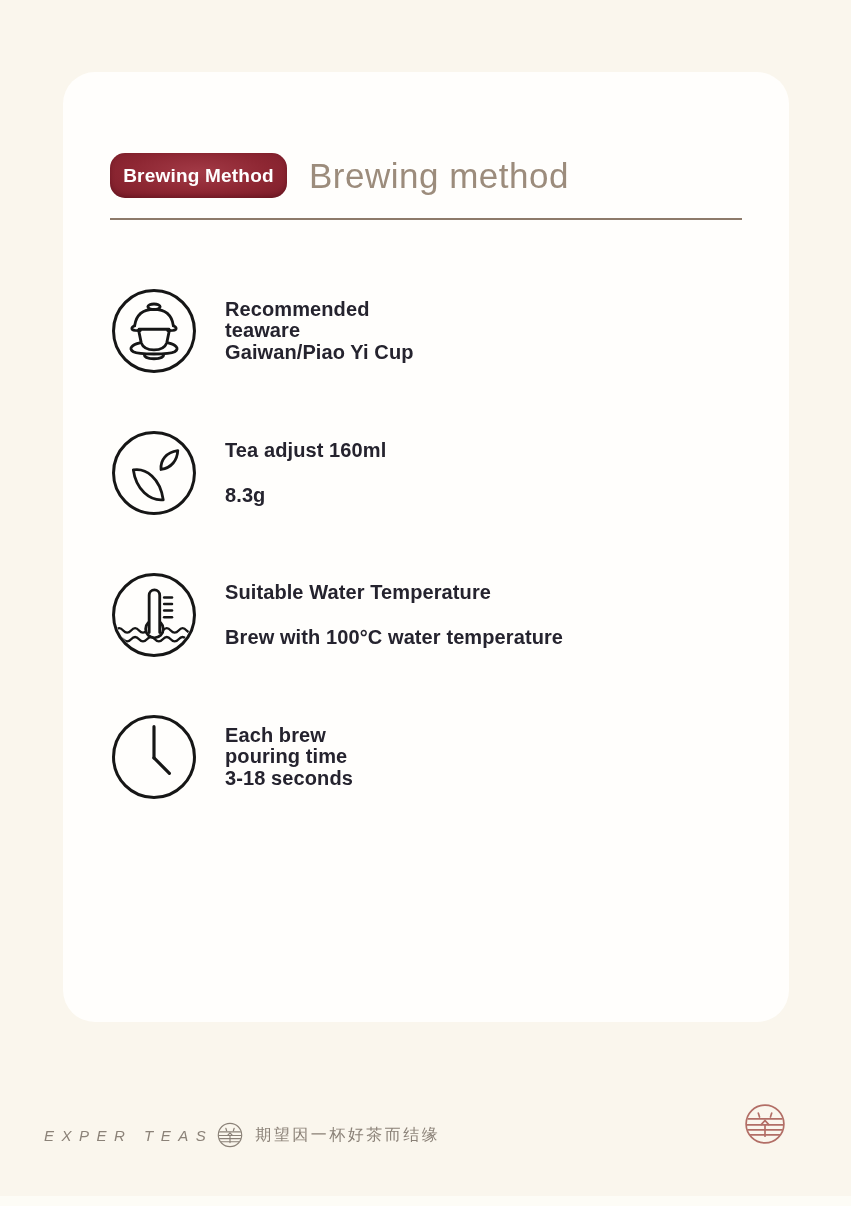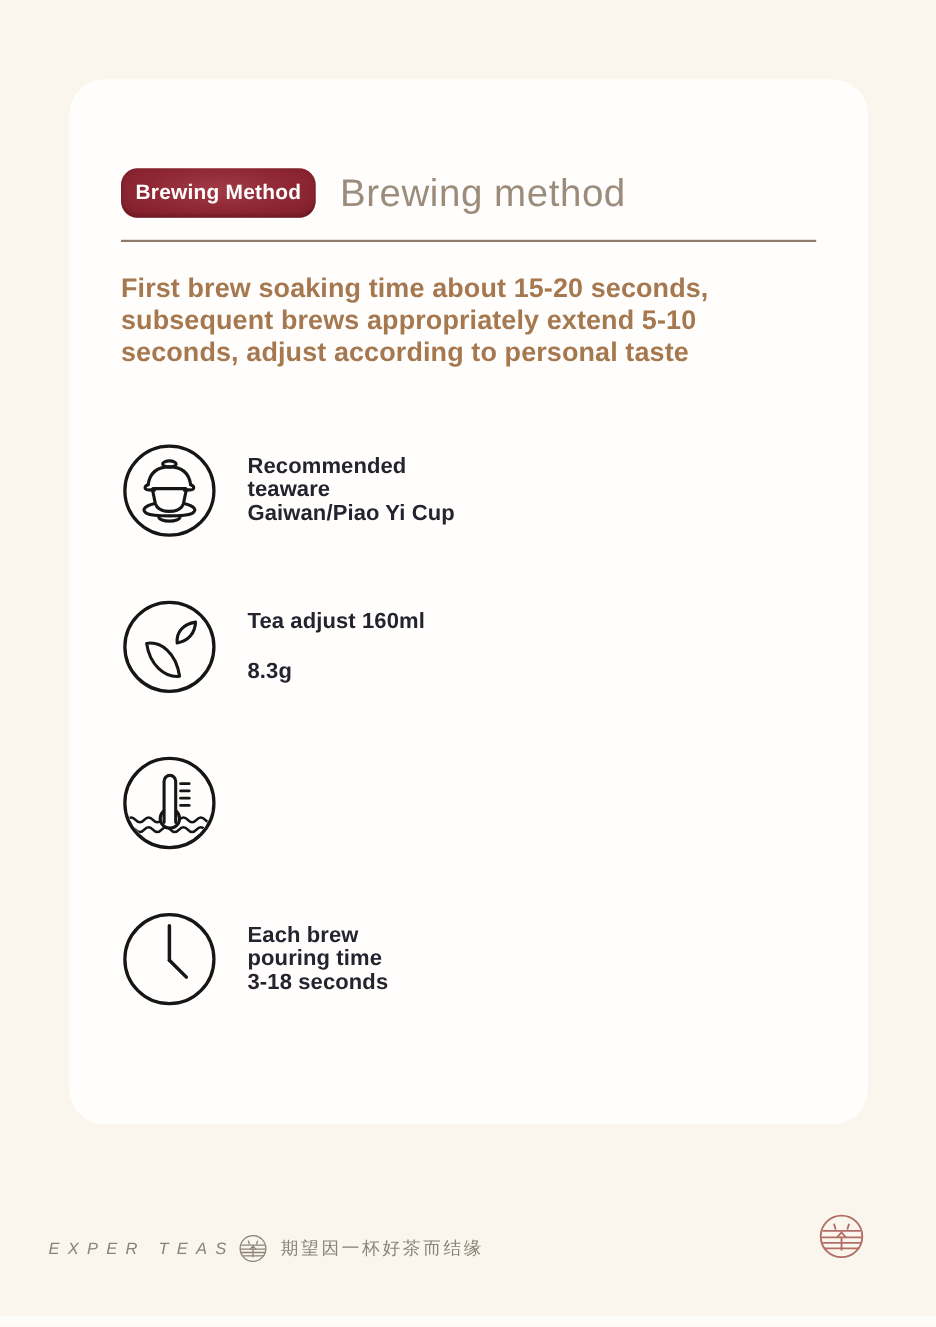--- a/index.html
+++ b/index.html
@@ -82,23 +82,20 @@
 
     <div class="header-row">
       <div class="badge">
         <span>Brewing Method</span>
       </div>
       <div class="section-title">Brewing method</div>
     </div>
 
     <div class="rule"></div>
 
-    <div class="intro">First brew soaking time about 15-20 seconds,
-subsequent brews appropriately extend 5-10
-seconds, adjust according to personal taste</div>
 
     <div class="items">
 
       <div class="item">
         <div class="item-icon">
           <svg class="line-icon" width="88" height="88" viewBox="0 0 100 100" fill="none" stroke="#161616" stroke-width="3.2" stroke-linecap="round" stroke-linejoin="round">
             <circle cx="50" cy="50" r="46" stroke-width="3.4"></circle>
             <path d="M43 22.5 a7 3.2 0 0 1 14 0 a7 3.2 0 0 1 -14 0"></path>
             <path d="M28 44 C30 30 39 25.5 50 25.5 C61 25.5 70 30 72 44"></path>
             <path d="M28 44 c-4 1.5 -4.5 5 0.5 5.3 l6 0.2"></path>
@@ -139,20 +136,24 @@
               <path d="M6 67.5 q4.5 -5 9 0 t9 0 t9 0 t9 0 t9 0 t9 0 t9 0 t9 0 t9 0 t9 0"></path>
               <path d="M6 77.5 q4.5 -5 9 0 t9 0 t9 0 t9 0 t9 0 t9 0 t9 0 t9 0 t9 0 t9 0"></path>
             </g>
             <circle cx="50.5" cy="66" r="10" fill="#fffefc"></circle>
             <path d="M44.5 70 V27.5 a6 6 0 0 1 12 0 V70" fill="#fffefc"></path>
             <path d="M61.5 30 H70.5" stroke-width="2.8"></path>
             <path d="M61.5 37.5 H70.5" stroke-width="2.8"></path>
             <path d="M61.5 45 H70.5" stroke-width="2.8"></path>
             <path d="M61.5 52.5 H70.5" stroke-width="2.8"></path>
           </svg>
+        </div>
+        <div class="item-text">
+          <div class="item-title">Suitable Water Temperature</div>
+          <div class="item-sub">Brew with 100°C water temperature</div>
         </div>
       </div>
 
       <div class="item">
         <div class="item-icon">
           <svg class="line-icon" width="88" height="88" viewBox="0 0 100 100" fill="none" stroke="#161616" stroke-width="3.6" stroke-linecap="round" stroke-linejoin="round">
             <circle cx="50" cy="50" r="46" stroke-width="3.4"></circle>
             <path d="M50 51 V15.5"></path>
             <path d="M50 51 L67.5 68.5"></path>
           </svg>

